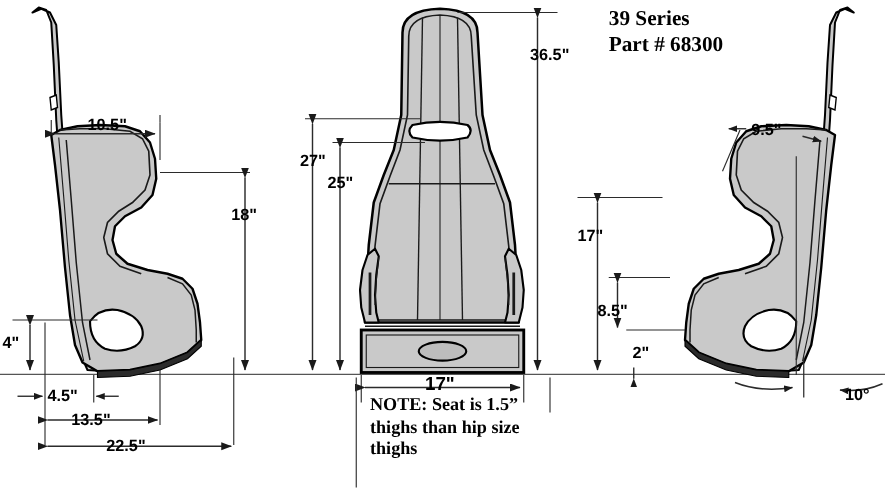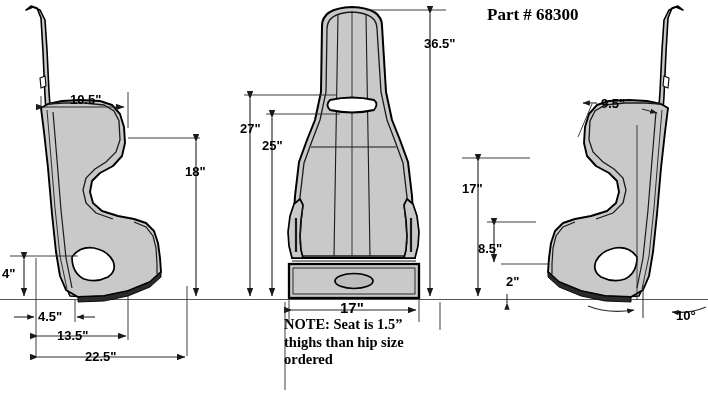--- a/index.html
+++ b/index.html
@@ -3,21 +3,21 @@
 <meta charset="utf-8">
 <style>
   html,body{margin:0;padding:0;background:#fff;}
   body{width:708px;height:400px;position:relative;overflow:hidden;
        font-family:"Liberation Serif",serif;}
   #stage{position:absolute;left:0;top:0;width:708px;height:400px;}
   svg{position:absolute;left:0;top:0;}
   .title-block{position:absolute;left:487px;top:4px;width:200px;}
   .title-line{font-family:"Liberation Serif",serif;font-weight:bold;
               font-size:17px;color:#000;line-height:21px;white-space:nowrap;}
-  .note-block{position:absolute;left:284px;top:316px;width:175px;}
+  .note-block{position:absolute;left:296px;top:316px;width:175px;}
   .note-line{font-family:"Liberation Serif",serif;font-weight:bold;
              font-size:14.5px;color:#000;line-height:17.5px;white-space:nowrap;}
   .dim{position:absolute;font-family:"Liberation Sans",sans-serif;
        font-weight:bold;font-size:13px;color:#000;white-space:nowrap;}
 </style>
 </head>
 <body>
 
 <div id="stage">
 
@@ -210,27 +210,28 @@
 
       <line x1="637" y1="125" x2="637" y2="300" stroke-width="0.9"></line>
 
       <line x1="643" y1="285" x2="643" y2="318" stroke-width="1"></line>
       <path d="M588,306 Q608,314 634,310" stroke-width="1.15" marker-end="url(#ahs)"></path>
       <path d="M706,307 Q690,314 672,312" stroke-width="1.15" marker-end="url(#ahs)"></path>
     </g>
   </svg>
 
   <div class="title-block">
+    <div class="title-line">39 Series</div>
     <div class="title-line">Part # 68300</div>
   </div>
 
   <div class="note-block">
     <div class="note-line">NOTE:  Seat is 1.5”</div>
     <div class="note-line">thighs than hip size</div>
-    <div class="note-line">ordered</div>
+    <div class="note-line">thighs</div>
   </div>
 
   <div class="dim" style="left:70px;top:92px">10.5"</div>
   <div class="dim" style="left:185px;top:164px">18"</div>
   <div class="dim" style="left:2px;top:266px">4"</div>
   <div class="dim" style="left:38px;top:309px">4.5"</div>
   <div class="dim" style="left:57px;top:328px">13.5"</div>
   <div class="dim" style="left:85px;top:349px">22.5"</div>
 
   <div class="dim" style="left:424px;top:36px">36.5"</div>

